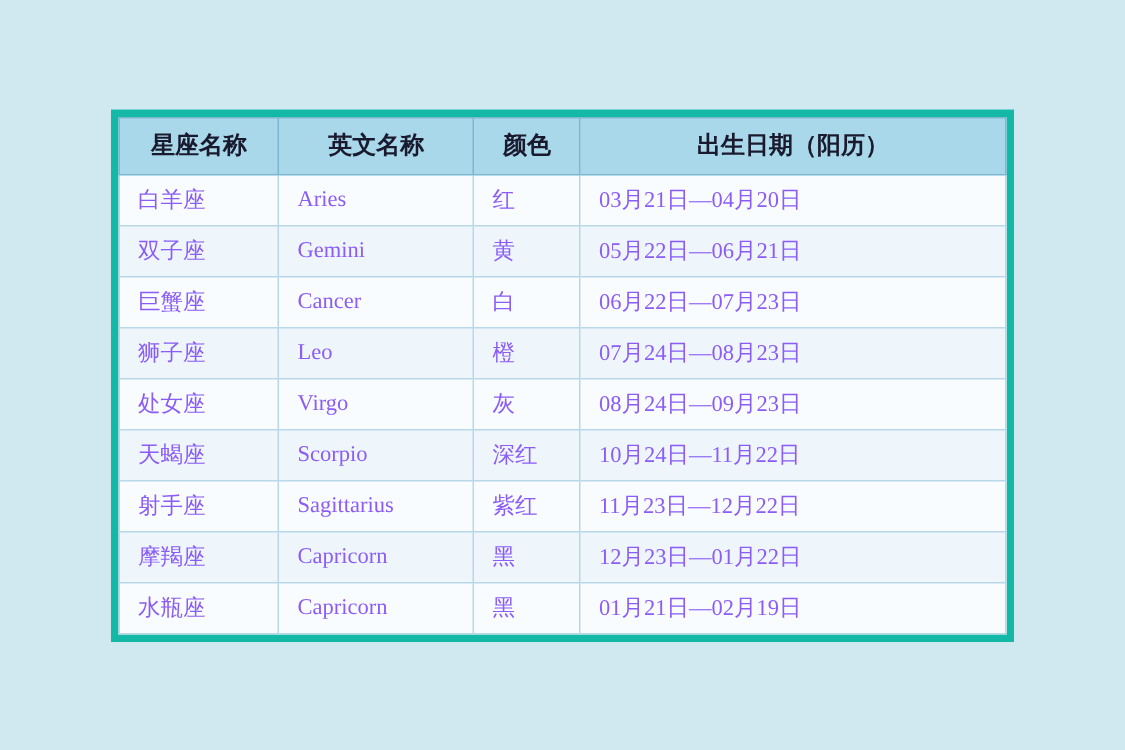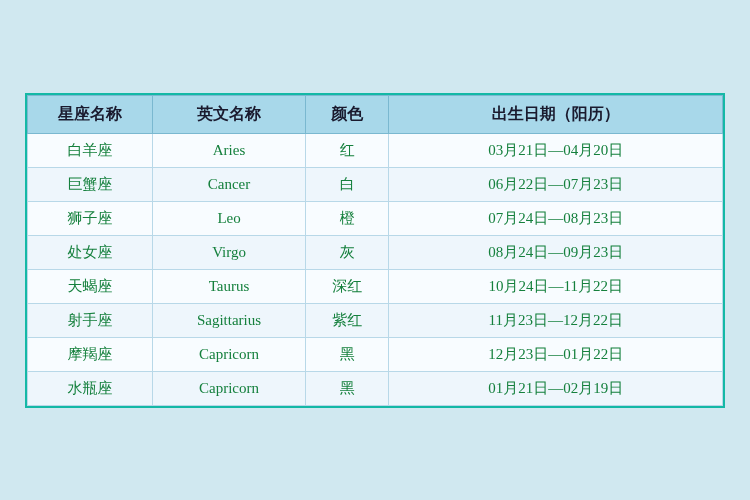--- a/index.html
+++ b/index.html
@@ -13,22 +13,22 @@
       height: 500px;
       background-color: #d0e8f0;
       display: flex;
       align-items: center;
       justify-content: center;
       font-family: "SimSun", "宋体", serif;
     }
 
     .table-container {
       background-color: #f0f8ff;
-      border: 2px solid #14b8a6;
-      width: 700px;
+      border: 5px solid #14b8a6;
+      width: 602px;
     }
 
     table {
       width: 100%;
       border-collapse: collapse;
     }
 
     thead tr {
       background-color: #a8d8ea;
     }
@@ -46,23 +46,23 @@
       background-color: #f8fcff;
     }
 
     tbody tr:nth-child(even) {
       background-color: #eef6fc;
     }
 
     tbody td {
       border: 1px solid #b8d8e8;
       padding: 7px 12px;
-      text-align: center;
+      text-align: left;
       font-size: 15px;
-      color: #15803d;
+      color: #8b5cf6;
     }
 
     .col-chinese { width: 18%; }
     .col-english { width: 22%; }
     .col-color   { width: 12%; }
     .col-date    { width: 48%; }
   </style>
 </head>
 <body>
 
@@ -77,40 +77,46 @@
       </tr>
     </thead>
     <tbody id="table-body">
     <tr>
           <td>白羊座</td>
           <td>Aries</td>
           <td>红</td>
           <td>03月21日—04月20日</td>
         </tr>
         <tr>
+          <td>双子座</td>
+          <td>Gemini</td>
+          <td>黄</td>
+          <td>05月22日—06月21日</td>
+        </tr>
+        <tr>
           <td>巨蟹座</td>
           <td>Cancer</td>
           <td>白</td>
           <td>06月22日—07月23日</td>
         </tr>
         <tr>
           <td>狮子座</td>
           <td>Leo</td>
           <td>橙</td>
           <td>07月24日—08月23日</td>
         </tr>
         <tr>
           <td>处女座</td>
           <td>Virgo</td>
           <td>灰</td>
           <td>08月24日—09月23日</td>
         </tr>
         <tr>
           <td>天蝎座</td>
-          <td>Taurus</td>
+          <td>Scorpio</td>
           <td>深红</td>
           <td>10月24日—11月22日</td>
         </tr>
         <tr>
           <td>射手座</td>
           <td>Sagittarius</td>
           <td>紫红</td>
           <td>11月23日—12月22日</td>
         </tr>
         <tr>

